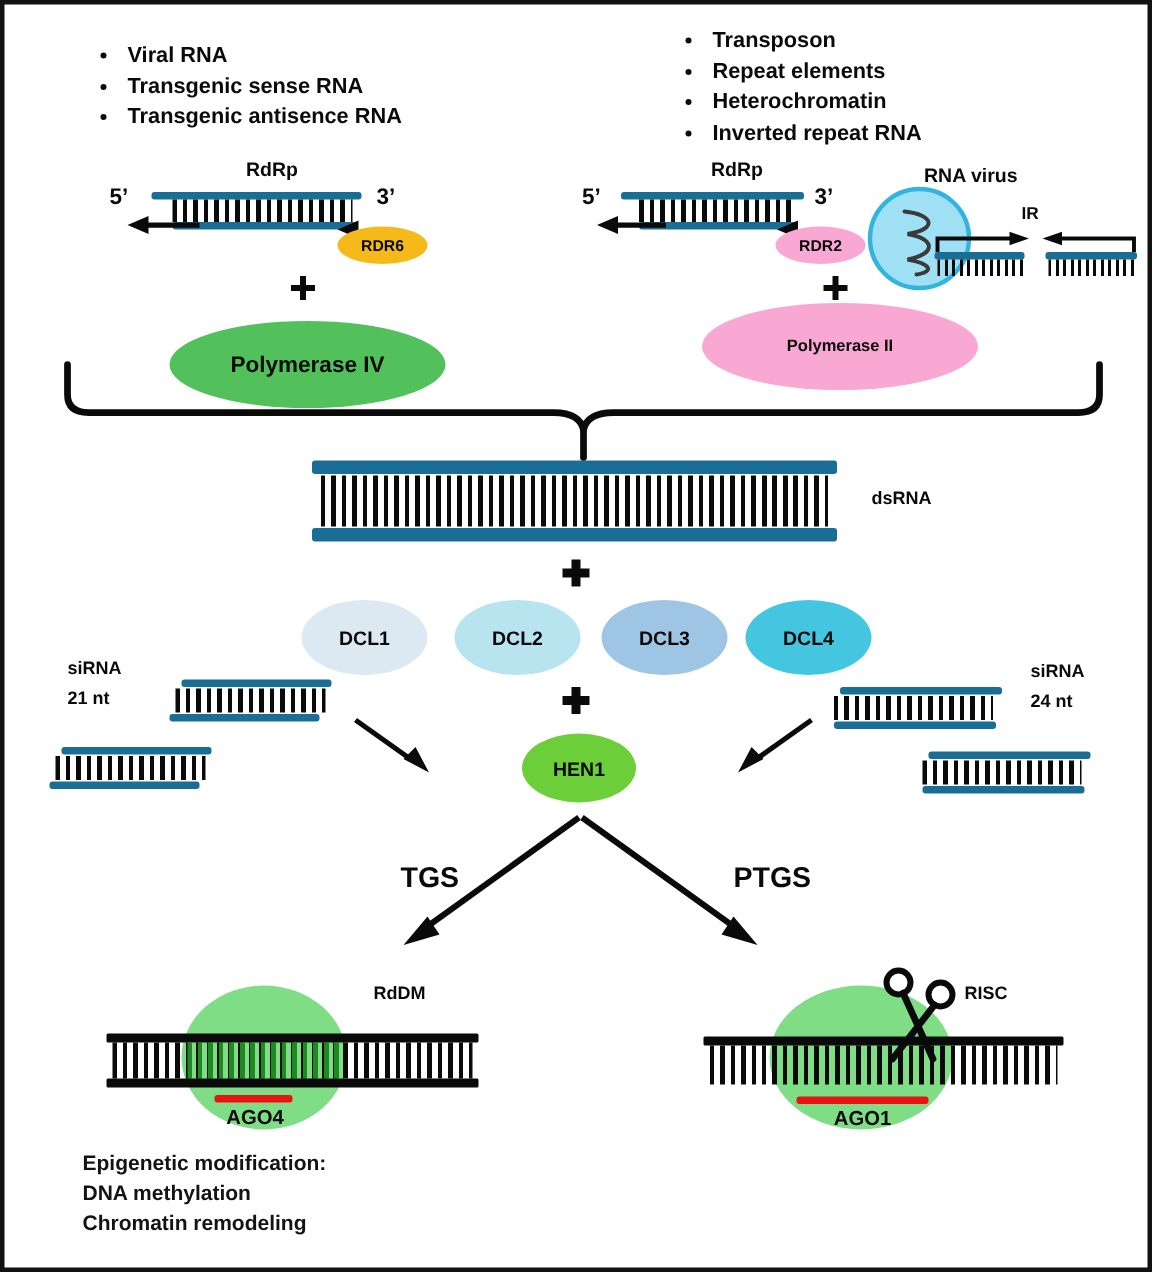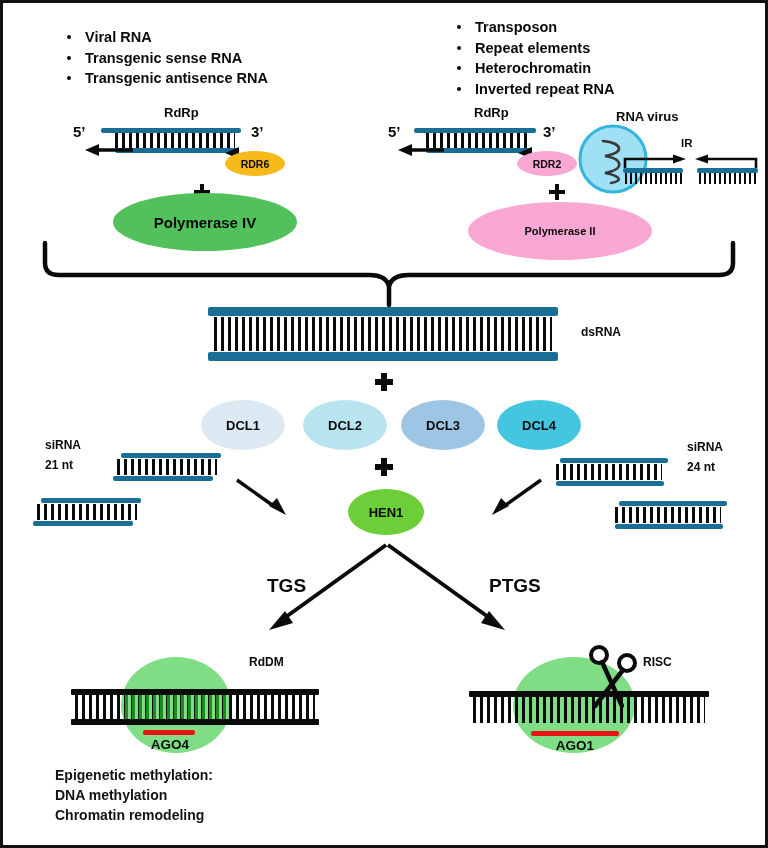--- a/index.html
+++ b/index.html
@@ -125,21 +125,21 @@
 
       <path d="M 175 27 L 163 27 L 163 14" fill="none" stroke="#0a0a0a" stroke-width="3.5"></path>
       <polygon points="152,14 166,8 166,20" fill="#0a0a0a"></polygon>
     </svg>
     <div class="abs ellipse" style="left:152px; top:44px; width:60px; height:25px;
          background:#f5b91a; font-size:10.5px;">RDR6</div>
   </div>
 
   <div class="plus" style="left:191px; top:181px; width:16px; height:16px;"></div>
 
-  <div class="abs ellipse" style="left:110px; top:190px; width:184px; height:58px;
+  <div class="abs ellipse" style="left:110px; top:211px; width:184px; height:58px;
        background:#52c05b; font-size:15px;">Polymerase IV</div>
 
   <div class="abs" style="left:385px; top:104px; width:210px; height:60px;">
     <div class="abs lbl" style="left:65px; top:-2px;">RdRp</div>
     <div class="abs lbl-prime" style="left:0px; top:16px;">5’</div>
     <div class="abs lbl-prime" style="left:155px; top:16px;">3’</div>
     <div class="strand" style="left:26px; top:21px; width:122px; height:5px;"></div>
     <div class="rungs" style="left:38px; top:26px; width:104px; height:15px;"></div>
     <div class="strand" style="left:38px; top:41px; width:106px; height:5px;"></div>
     <svg class="abs" style="left:0px; top:32px;" width="210" height="40" viewBox="0 0 210 40">
@@ -278,18 +278,18 @@
       <circle cx="62" cy="22" r="8" fill="none" stroke="#0a0a0a" stroke-width="4"></circle>
       <line x1="37" y1="21" x2="57" y2="65" stroke="#0a0a0a" stroke-width="4.5" stroke-linecap="round"></line>
       <line x1="58" y1="29" x2="30" y2="65" stroke="#0a0a0a" stroke-width="4.5" stroke-linecap="round"></line>
     </svg>
     <div class="redbar" style="left:62px; top:88px; width:88px; height:5px;"></div>
     <div class="abs" style="left:62px; top:95px; width:88px; text-align:center;
          font-size:13.5px; font-weight:bold; color:#0a0a0a;">AGO1</div>
   </div>
 
   <div class="abs bottomtext" style="left:52px; top:762px;">
-    <span>Epigenetic methylation:</span><br>
+    <span>Epigenetic modification:</span><br>
     <span>DNA methylation</span><br>
     <span>Chromatin remodeling</span>
   </div>
 
 </div>
 
 </body></html>

